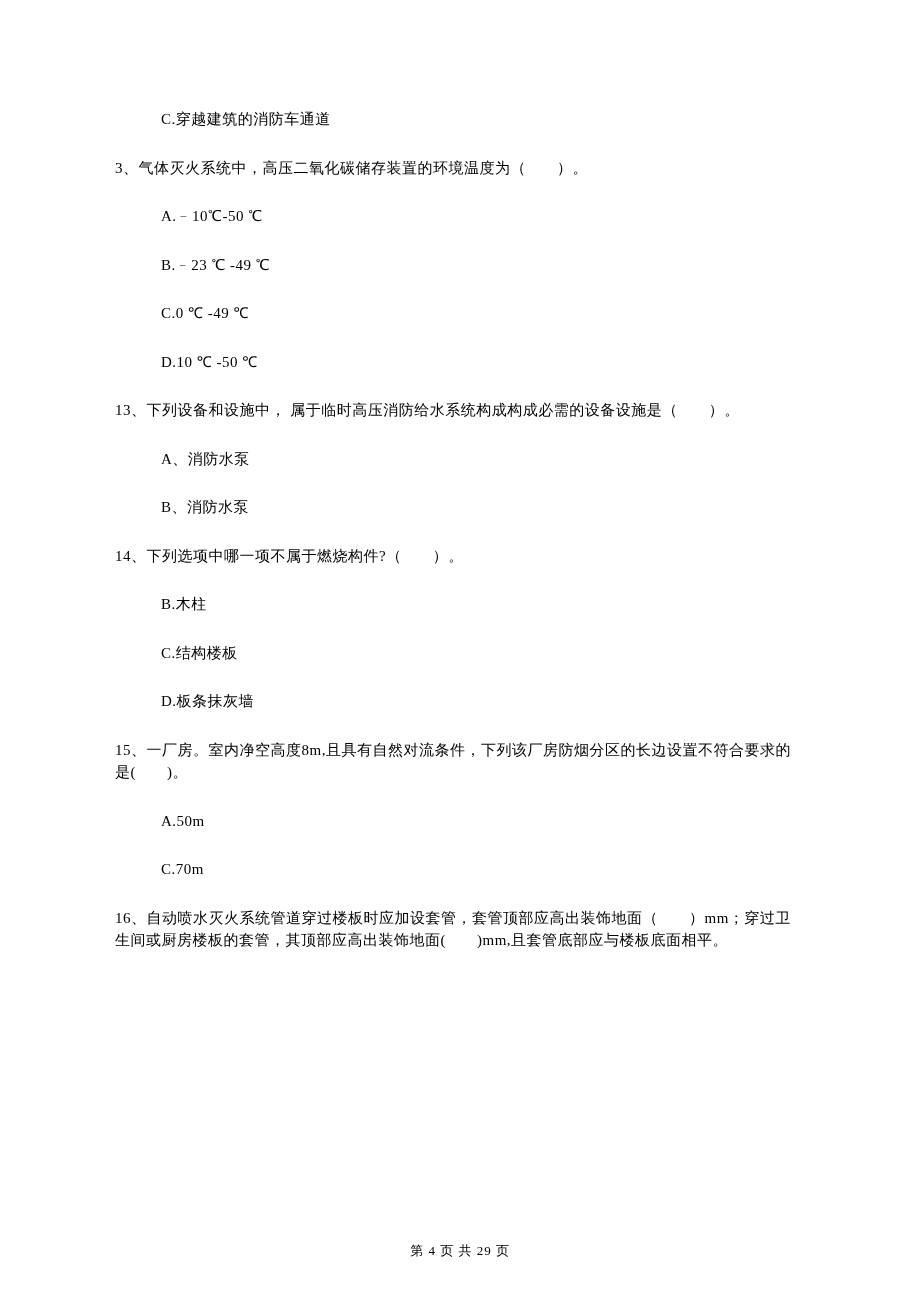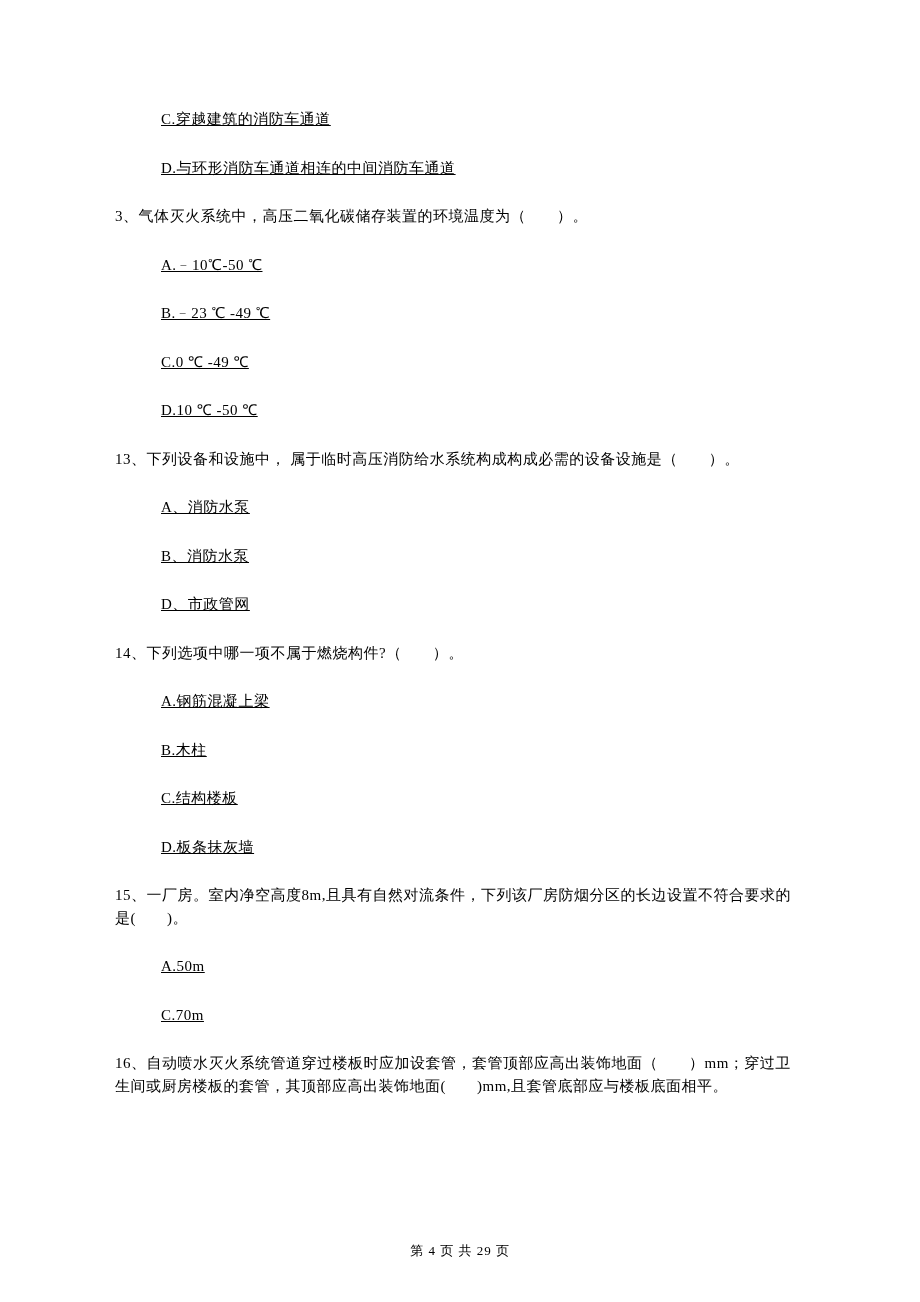--- a/index.html
+++ b/index.html
@@ -13,21 +13,20 @@
       line-height: 1.5;
       position: relative;
     }
     .content {
       padding: 108px 115px 0 115px;
     }
     .option {
       padding-left: 46px;
       margin-bottom: 26px;
       letter-spacing: 0.5px;
-      text-decoration: underline;
     }
     .question {
       margin-bottom: 26px;
       letter-spacing: 0.5px;
     }
     .q-block {
       margin-top: 10px;
     }
     .page-footer {
       position: absolute;
@@ -37,40 +36,37 @@
       text-align: center;
       font-size: 13px;
       letter-spacing: 1px;
     }
   </style>
 </head>
 <body>
 
 <div class="content">
   <div class="option">C.穿越建筑的消防车通道</div>
-  <div class="option">D.与环形消防车通道相连的中间消防车通道</div>
 
   <div class="q-block">
     <div class="question">3、气体灭火系统中，高压二氧化碳储存装置的环境温度为（　　）。</div>
     <div class="option">A.﹣10℃-50 ℃</div>
     <div class="option">B.﹣23 ℃ -49 ℃</div>
     <div class="option">C.0 ℃ -49 ℃</div>
     <div class="option">D.10 ℃ -50 ℃</div>
   </div>
 
   <div class="q-block">
     <div class="question">13、下列设备和设施中， 属于临时高压消防给水系统构成构成必需的设备设施是（　　）。</div>
     <div class="option">A、消防水泵</div>
     <div class="option">B、消防水泵</div>
-    <div class="option">D、市政管网</div>
   </div>
 
   <div class="q-block">
     <div class="question">14、下列选项中哪一项不属于燃烧构件?（　　）。</div>
-    <div class="option">A.钢筋混凝上梁</div>
     <div class="option">B.木柱</div>
     <div class="option">C.结构楼板</div>
     <div class="option">D.板条抹灰墙</div>
   </div>
 
   <div class="q-block">
     <div class="question">15、一厂房。室内净空高度8m,且具有自然对流条件，下列该厂房防烟分区的长边设置不符合要求的是(　　)。</div>
     <div class="option">A.50m</div>
     <div class="option">C.70m</div>
   </div>

